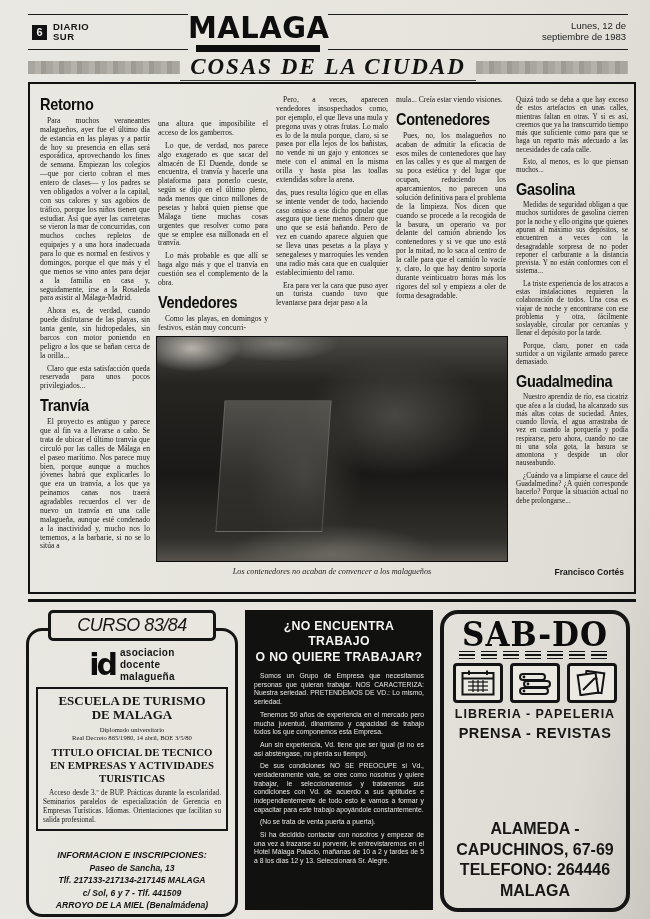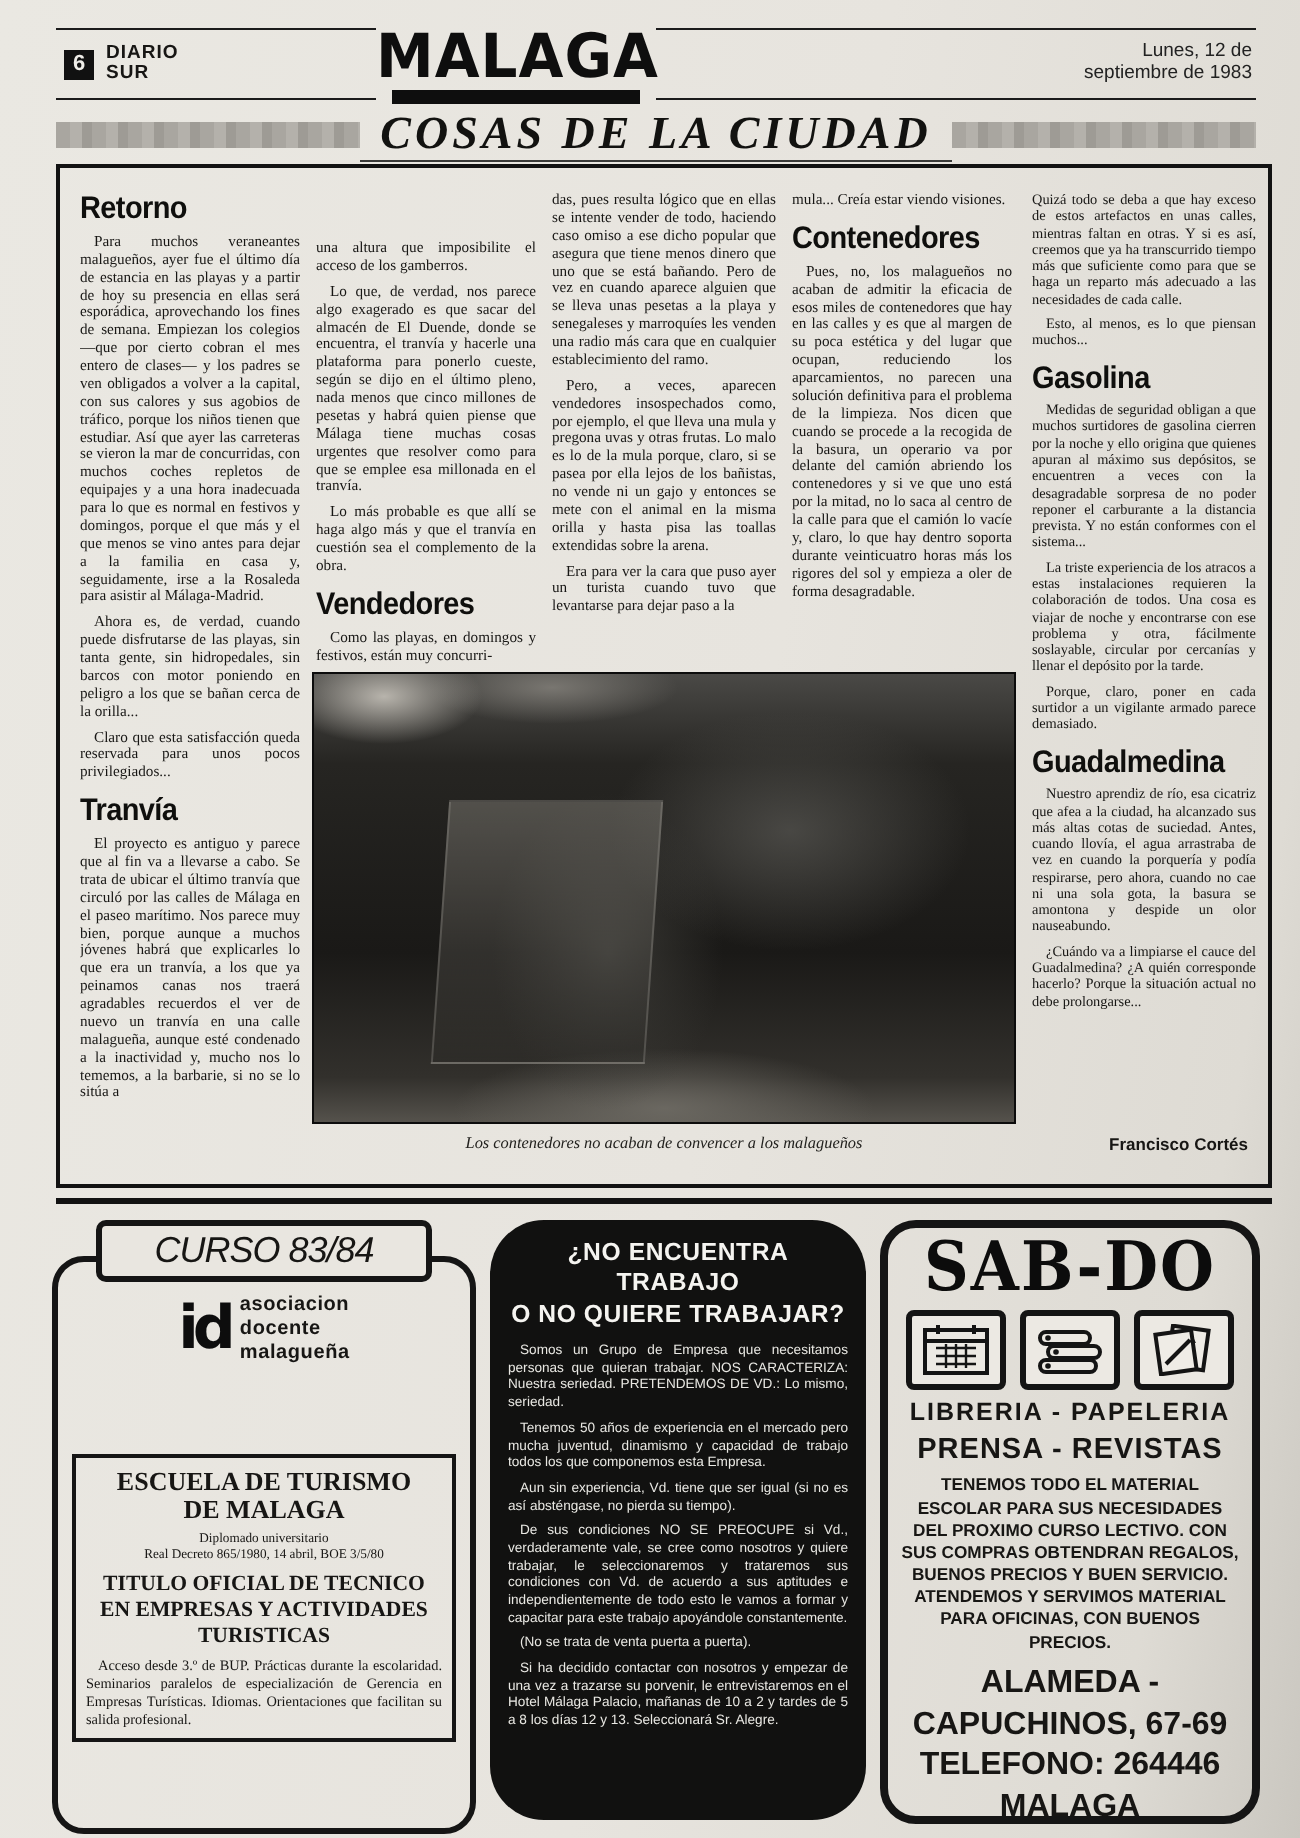--- a/index.html
+++ b/index.html
@@ -110,40 +110,40 @@
   
   .ad-curso { position:relative; width:212px; font-family:"Liberation Sans", sans-serif; }
   .curso-tab {
     position:relative; z-index:2; margin:0 auto; width:168px;
     border:3px solid #151515; border-radius:5px; background:#e9e6e0;
     font-style:italic; font-weight:400; font-size:18px; text-align:center; padding:2px 0;
     font-family:"Liberation Sans", sans-serif; letter-spacing:-.5px;
   }
   .curso-body {
     border:3px solid #151515; border-radius:16px; margin-top:-13px; padding:16px 7px 7px 7px;
-    height:289px; display:flex; flex-direction:column;gap:40px;
+    height:289px; display:flex; flex-direction:column;
   }
   .adm-logo { display:flex; align-items:center; justify-content:center; gap:5px; margin-bottom:4px; }
   .adm-glyph { font-family:"DejaVu Sans", sans-serif; font-weight:900; font-size:30px; line-height:.8; letter-spacing:-3px; color:#0d0d0d; }
   .adm-text { font-weight:900; font-size:10px; line-height:1.2; text-align:left; letter-spacing:.3px; }
   .curso-inner {
     border:2px solid #151515; padding:5px 5px 4px 5px; text-align:center; margin-bottom:18px;
   }
   .school { font-family:"Liberation Serif", serif; font-weight:bold; font-size:13px; line-height:1.1; }
   .decree { font-size:6.6px; line-height:1.25; margin:3px 0 4px 0; font-family:"Liberation Serif", serif; }
   .titulo { font-family:"Liberation Serif", serif; font-weight:bold; font-size:10.8px; line-height:1.2; margin-bottom:4px; }
   .acceso { font-size:7.2px; line-height:1.25; text-align:justify; font-family:"Liberation Serif", serif; text-indent:6px; }
   .info-block { text-align:center; font-style:italic; font-weight:bold; line-height:1.45; margin-top:auto; }
   .info-title { font-size:9px; }
   .info-line { font-size:8.6px; }
 
   
   .ad-trabajo {
     width:188px; background:#111110; color:#efeeea; padding:9px 9px 1px 9px;
-    font-family:"Liberation Sans", sans-serif; height:300px; overflow:hidden;border-radius:27px;
+    font-family:"Liberation Sans", sans-serif; height:300px; overflow:hidden;
   }
   .trabajo-head {
     font-weight:900; font-size:12.3px; line-height:1.25; text-align:center;
     letter-spacing:.3px; margin-bottom:7px; color:#f5f4f0;
   }
   .ad-trabajo p { font-size:6.8px; line-height:1.28; text-align:justify; margin-bottom:4px; text-indent:6px; color:#e9e8e3; }
 
   
   .ad-sabdo {
     flex:1; border:4px solid #151515; border-radius:18px; padding:6px 6px;
@@ -214,22 +214,22 @@
 
     <div class="col c2">
       <p style="text-indent:0">una altura que imposibilite el acceso de los gamberros.</p>
       <p>Lo que, de verdad, nos parece algo exagerado es que sacar del almacén de El Duende, donde se encuentra, el tranvía y hacerle una plataforma para ponerlo cueste, según se dijo en el último pleno, nada menos que cinco millones de pesetas y habrá quien piense que Málaga tiene muchas cosas urgentes que resolver como para que se emplee esa millonada en el tranvía.</p>
       <p>Lo más probable es que allí se haga algo más y que el tranvía en cuestión sea el complemento de la obra.</p>
       <h2>Vendedores</h2>
       <p>Como las playas, en domingos y festivos, están muy concurri-</p>
     </div>
 
     <div class="col c3">
+      <p>Pero, a veces, aparecen vendedores insospechados como, por ejemplo, el que lleva una mula y pregona uvas y otras frutas. Lo malo es lo de la mula porque, claro, si se pasea por ella lejos de los bañistas, no vende ni un gajo y entonces se mete con el animal en la misma orilla y hasta pisa las toallas extendidas sobre la arena.</p>
       <p style="text-indent:0">das, pues resulta lógico que en ellas se intente vender de todo, haciendo caso omiso a ese dicho popular que asegura que tiene menos dinero que uno que se está bañando. Pero de vez en cuando aparece alguien que se lleva unas pesetas a la playa y senegaleses y marroquíes les venden una radio más cara que en cualquier establecimiento del ramo.</p>
-      <p>Pero, a veces, aparecen vendedores insospechados como, por ejemplo, el que lleva una mula y pregona uvas y otras frutas. Lo malo es lo de la mula porque, claro, si se pasea por ella lejos de los bañistas, no vende ni un gajo y entonces se mete con el animal en la misma orilla y hasta pisa las toallas extendidas sobre la arena.</p>
       <p>Era para ver la cara que puso ayer un turista cuando tuvo que levantarse para dejar paso a la</p>
     </div>
 
     <div class="col c4">
       <p style="text-indent:0">mula... Creía estar viendo visiones.</p>
       <h2>Contenedores</h2>
       <p>Pues, no, los malagueños no acaban de admitir la eficacia de esos miles de contenedores que hay en las calles y es que al margen de su poca estética y del lugar que ocupan, reduciendo los aparcamientos, no parecen una solución definitiva para el problema de la limpieza. Nos dicen que cuando se procede a la recogida de la basura, un operario va por delante del camión abriendo los contenedores y si ve que uno está por la mitad, no lo saca al centro de la calle para que el camión lo vacíe y, claro, lo que hay dentro soporta durante veinticuatro horas más los rigores del sol y empieza a oler de forma desagradable.</p>
     </div>
 
     <div class="col c5">
@@ -339,21 +339,20 @@
                 <rect x="10" y="2" width="18" height="20" transform="rotate(8 19 12)"></rect>
                 <rect x="4" y="4" width="18" height="20" transform="rotate(-8 13 14)"></rect>
               </g>
               <line x1="8" y1="20" x2="20" y2="8" stroke="#141414" stroke-width="2"></line>
               <polygon points="21.5,6.5 23,9.5 19.5,9" fill="#141414"></polygon>
             </svg>
         </div>
       </div>
       <div class="lib-pap">LIBRERIA - PAPELERIA</div>
       <div class="prensa">PRENSA - REVISTAS</div>
-      <div class="sabdo-body">TENEMOS TODO EL MATERIAL ESCOLAR PARA SUS NECESIDADES DEL PROXIMO CURSO LECTIVO. CON SUS COMPRAS OBTENDRAN REGALOS, BUENOS PRECIOS Y BUEN SERVICIO. ATENDEMOS Y SERVIMOS MATERIAL PARA OFICINAS, CON BUENOS PRECIOS.</div>
       <div class="sabdo-addr">
         <div>ALAMEDA - CAPUCHINOS, 67-69</div>
         <div>TELEFONO: 264446 MALAGA</div>
       </div>
     </div>
 
   </section>
 </div>
 
 </body></html>

